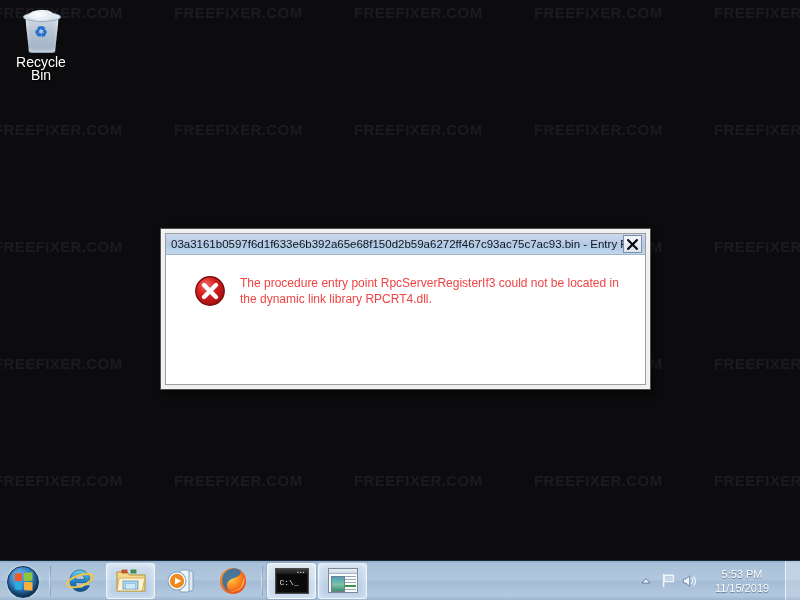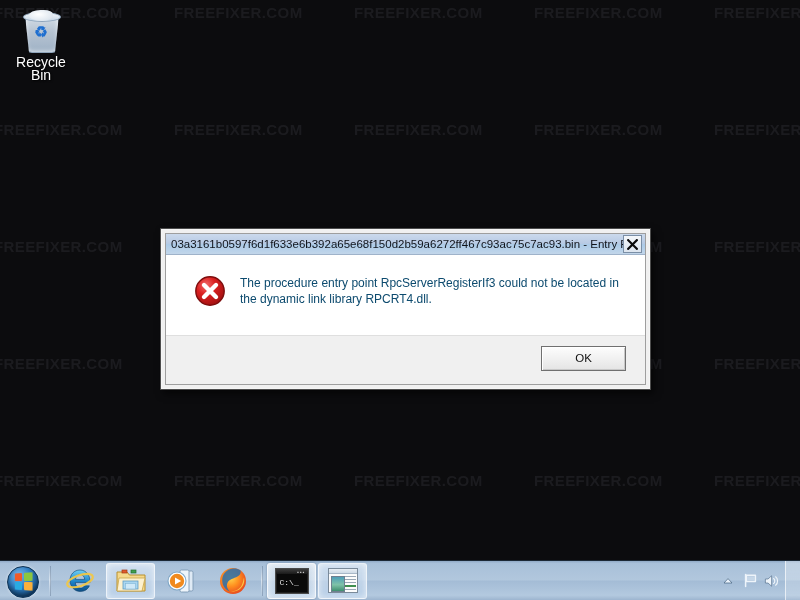--- a/index.html
+++ b/index.html
@@ -155,21 +155,21 @@
   #error-icon {
     flex: 0 0 auto;
     width: 32px; height: 32px;
     position: relative;
     margin-right: 14px;
   }
   #error-icon svg { display: block; }
   #message-text {
     font-size: 12px;
     line-height: 16px;
-    color: #0c4a6e;
+    color: #ef4444;
     max-width: 385px;
   }
 
   #dialog-footer {
     position: absolute;
     left: 0; bottom: 0;
     width: 100%;
     height: 49px;
     background: #f0f0f0;
     border-top: 1px solid #dfdfdf;
@@ -431,23 +431,20 @@
                 <stop offset="100%" stop-color="#9d0f0f"></stop>
               </radialGradient>
             </defs>
             <circle cx="16" cy="16" r="14.2" fill="url(#errg)" stroke="#7d0d0d" stroke-width="1.4"></circle>
             <path d="M10 10 L22 22 M22 10 L10 22" stroke="#ffffff" stroke-width="4.4" stroke-linecap="round"></path>
           </svg>
         </div>
         <div id="message-text">The procedure entry point RpcServerRegisterIf3 could not be located in the dynamic link library RPCRT4.dll.</div>
       </div>
 
-      <div id="dialog-footer">
-        <button id="ok-button">OK</button>
-      </div>
 
     </div>
   </div>
 
   <div id="taskbar">
 
     <div id="start-orb">
       <div class="orb-circle"></div>
       <div class="orb-flag">
         <i></i>
@@ -554,17 +551,21 @@
           <path d="M4.2 3.4 L11.4 3.4 L11.4 7.4 L4.2 7.4 Z" fill="#d9e6f2" opacity="0.55"></path>
         </svg>
       </div>
       <div class="tray-icon" id="tray-volume">
         <svg width="16" height="14" viewBox="0 0 16 14" aria-hidden="true">
           <path d="M1.4 5 L4 5 L7.6 1.8 L7.6 12.2 L4 9 L1.4 9 Z" fill="#eef4fa" stroke="#44617f" stroke-width="0.6"></path>
           <path d="M9.6 4.6 C11.2 5.6 11.2 8.4 9.6 9.4" fill="none" stroke="#eef4fa" stroke-width="1.2" stroke-linecap="round"></path>
           <path d="M11.6 2.8 C14.2 4.5 14.2 9.5 11.6 11.2" fill="none" stroke="#eef4fa" stroke-width="1.2" stroke-linecap="round"></path>
         </svg>
       </div>
+      <div id="clock">
+        <div>5:53 PM</div>
+        <div>11/15/2019</div>
+      </div>
       <div id="show-desktop"></div>
     </div>
 
   </div>
 </div>
 
 </body></html>

